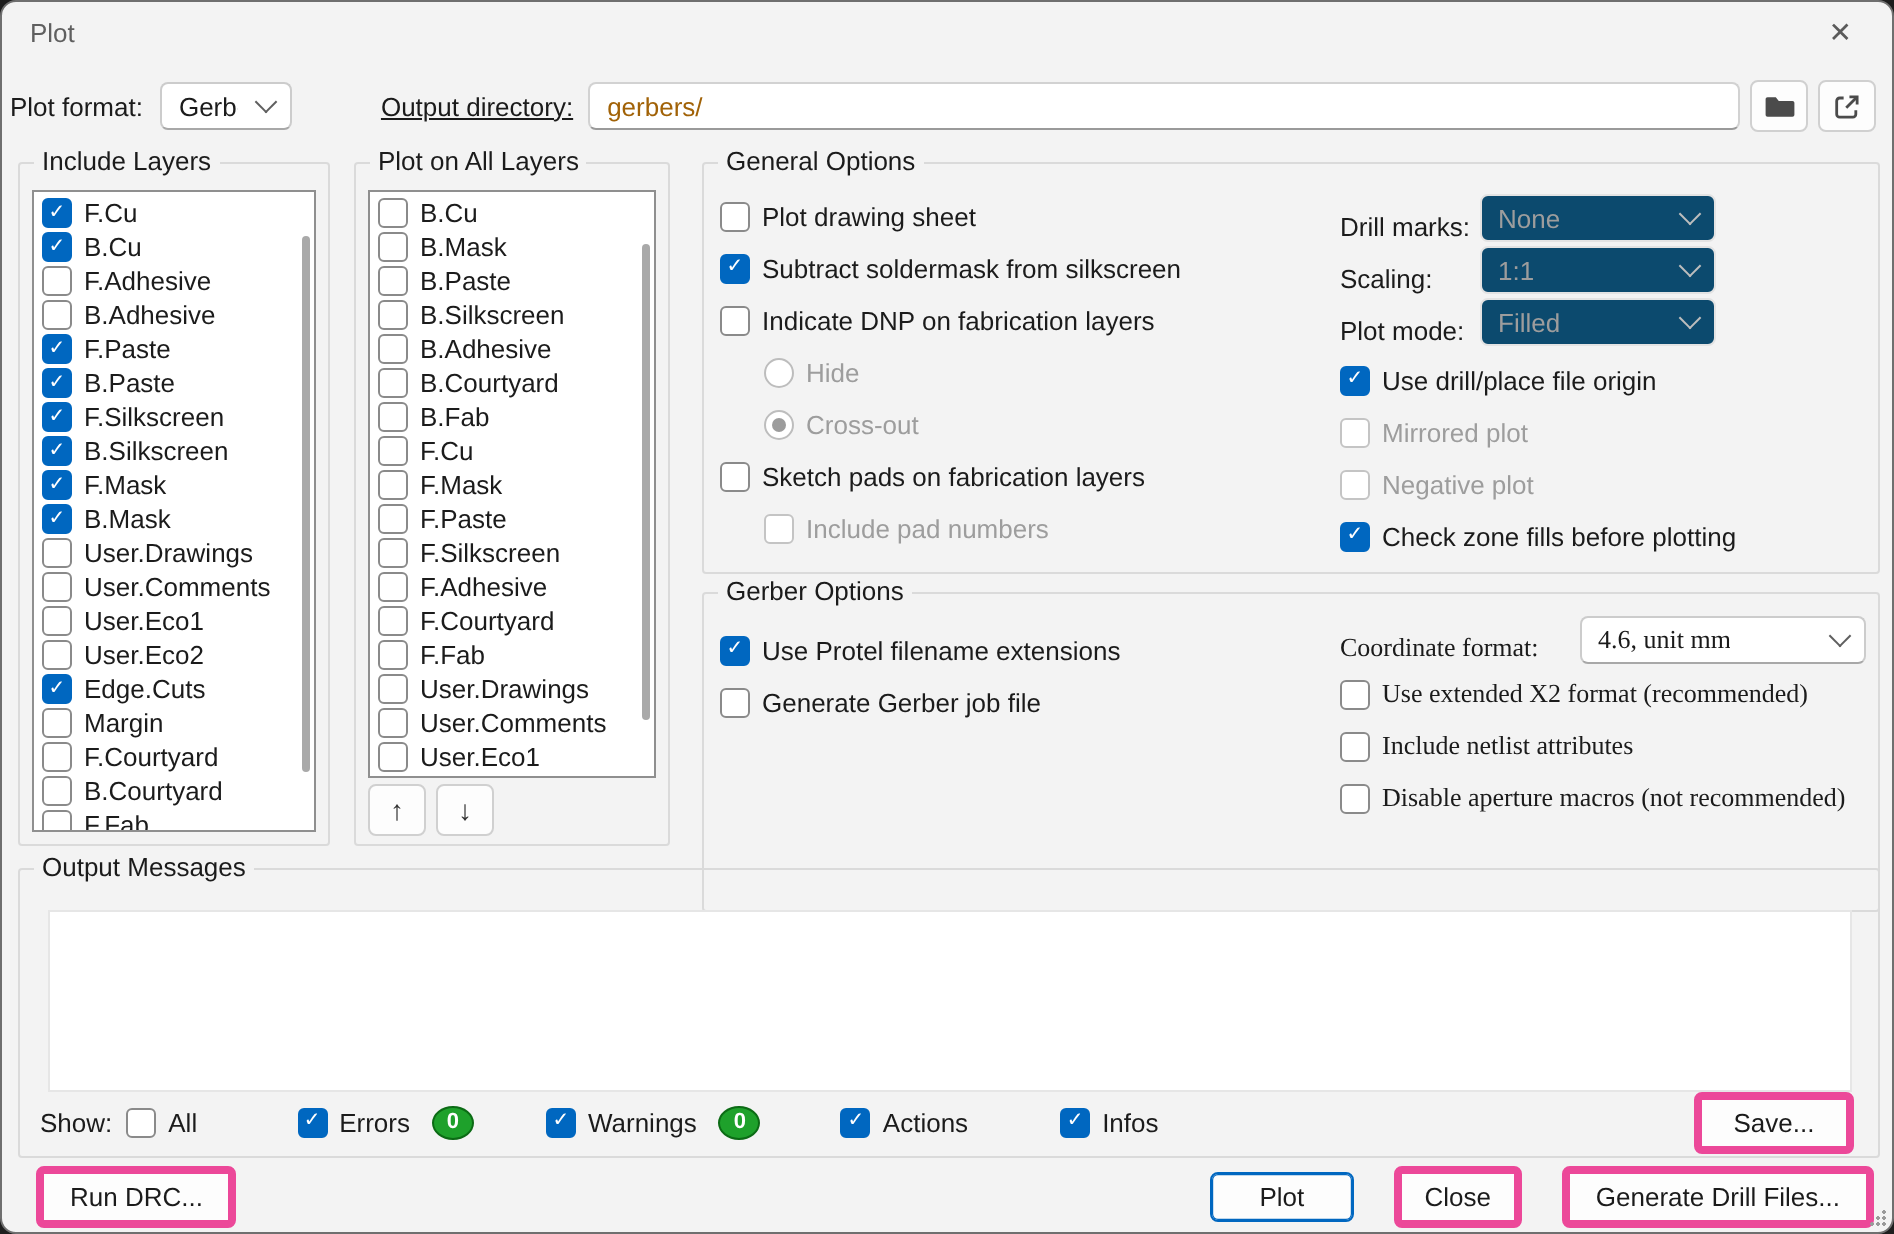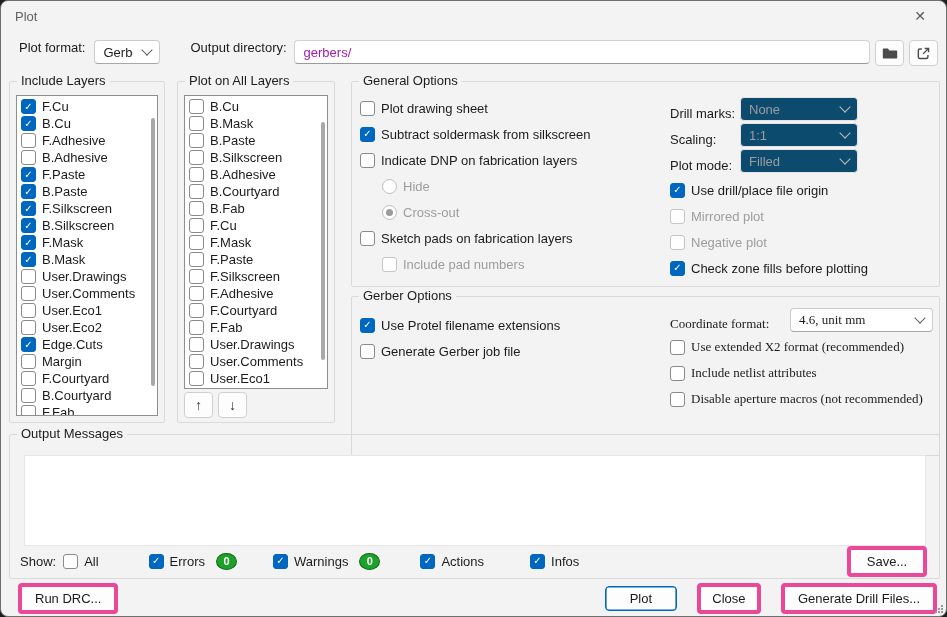--- a/index.html
+++ b/index.html
@@ -4,31 +4,31 @@
 <style>
   html,body{margin:0;padding:0;background:#1e1e1e;font-family:"Liberation Sans",sans-serif;}
   .window{position:relative;width:947px;height:617px;background:#f3f3f3;border:1px solid #6f6f6f;
           border-radius:8px;overflow:hidden;box-sizing:border-box;font-size:13px;color:#1b1b1b;}
   
   .titlebar{position:absolute;top:0;left:0;right:0;height:30px;display:flex;align-items:center;
             justify-content:space-between;padding:0 14px;box-sizing:border-box;}
   .titlebar .title{color:#5f5f5f;}
   .titlebar .close{color:#5a5a5a;font-size:14px;cursor:default;padding:2px 6px;}
   
-  .toolbar{position:absolute;top:39px;left:18px;right:8px;height:26px;display:flex;}
+  .toolbar{position:absolute;top:39px;left:4px;right:8px;height:26px;display:flex;align-items:center;}
   .lbl{white-space:nowrap;}
   .combo{height:22px;background:#fff;border:1px solid #ccc;border-bottom-color:#a8a8a8;border-radius:4px;
          display:flex;align-items:center;justify-content:space-between;padding:0 8px;box-sizing:content-box;}
   .combo .ctext{white-space:nowrap;overflow:hidden;}
   .chev{width:7px;height:7px;border-right:1.5px solid #5f5f5f;border-bottom:1.5px solid #5f5f5f;
         transform:rotate(45deg);margin-left:10px;margin-top:-4px;flex:none;}
   .combo.disabled{background:#0c4a6e;border-color:#e3e3e3;color:#9d9d9d;margin-top:48px;}
   .combo.disabled .chev{border-color:#bdbdbd;}
   .text-input{flex:1;height:22px;border:1px solid #d2d2d2;border-bottom-color:#9a9a9a;border-radius:4px;
-              padding:0 9px;font:13px "Liberation Sans",sans-serif;color:#a21caf;outline:none;}
+              padding:0 9px;font:13px "Liberation Sans",sans-serif;color:#a16207;outline:none;}
   .icon-btn{width:27px;height:24px;margin-left:5px;background:#fdfdfd;border:1px solid #d0d0d0;border-radius:4px;
             display:flex;align-items:center;justify-content:center;flex:none;}
   
   .group{position:absolute;border:1px solid #dadada;border-radius:2px;box-sizing:border-box;}
   .group>.gtitle{position:absolute;top:-9px;left:7px;background:#f3f3f3;padding:0 4px;white-space:nowrap;}
   
   .layer-list{position:absolute;left:6px;right:6px;top:13px;background:#fff;border:1px solid #8f8f8f;
               overflow:hidden;padding-top:2px;box-sizing:border-box;}
   .layer-list .opt-row{height:17px;margin:0;padding-left:4px;}
   .vscroll{position:absolute;width:4px;right:2px;background:#a9a9a9;border-radius:2px;}
@@ -89,21 +89,21 @@
     <span class="title">Plot</span>
     <span class="close">✕</span>
   </div>
 
   <div class="toolbar">
     <span class="lbl">Plot format:</span>
     <div class="combo" style="width:48px;margin-left:9px;">
       <span class="ctext">Gerber</span>
       <span class="chev"></span>
     </div>
-    <span class="lbl" style="margin-left:30px;">Output directory:</span>
+    <span class="lbl" style="margin-left:44px;text-decoration:underline;">Output directory:</span>
     <input class="text-input" style="margin-left: 7px;" value="gerbers/">
     <div class="icon-btn">
       <svg width="16" height="16" viewBox="0 0 16 16">
         <path d="M1.8 3.6h4.1l1.5 1.9h6.8c.6 0 1 .4 1 1v5.9c0 .6-.4 1-1 1H1.8c-.6 0-1-.4-1-1V4.6c0-.6.4-1 1-1z" fill="#4b4b4b"></path>
       </svg>
     </div>
     <div class="icon-btn">
       <svg width="15" height="15" viewBox="0 0 16 16" fill="none" stroke="#4b4b4b" stroke-width="1.5">
         <path d="M6.2 3.2H4.1c-.9 0-1.6.7-1.6 1.6v7c0 .9.7 1.6 1.6 1.6h7c.9 0 1.6-.7 1.6-1.6V9.7"></path>
         <path d="M9.3 2.6h4.1v4.1"></path>

